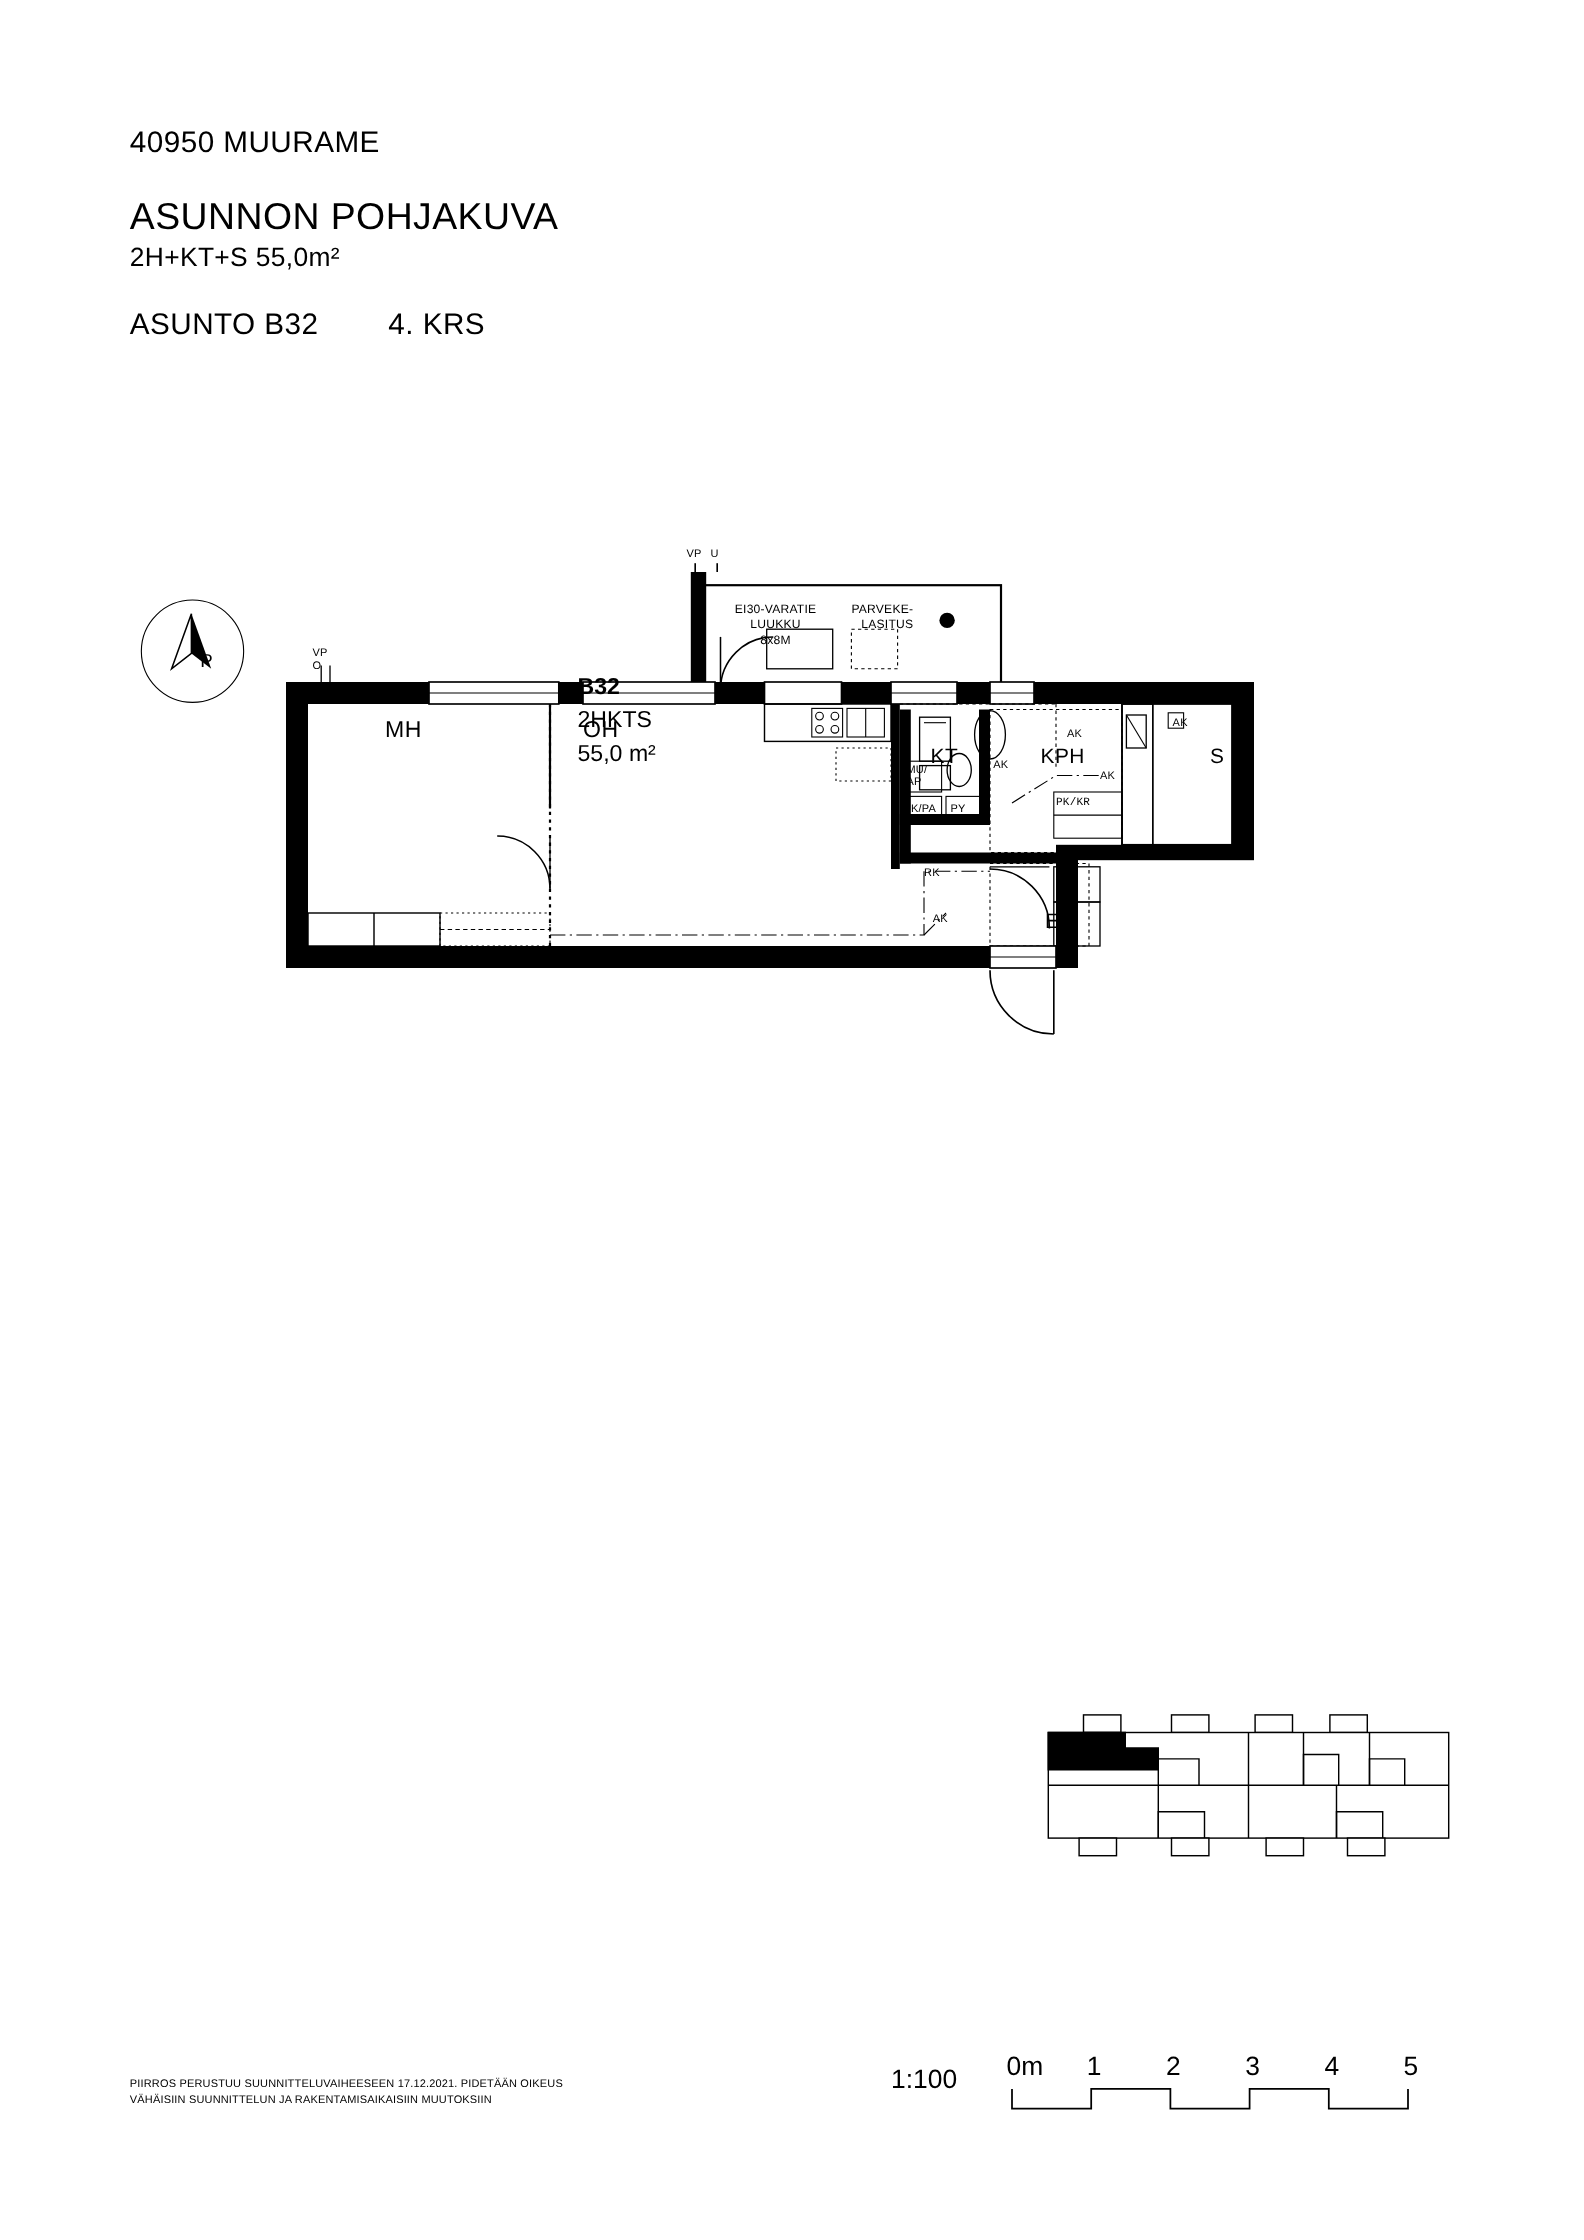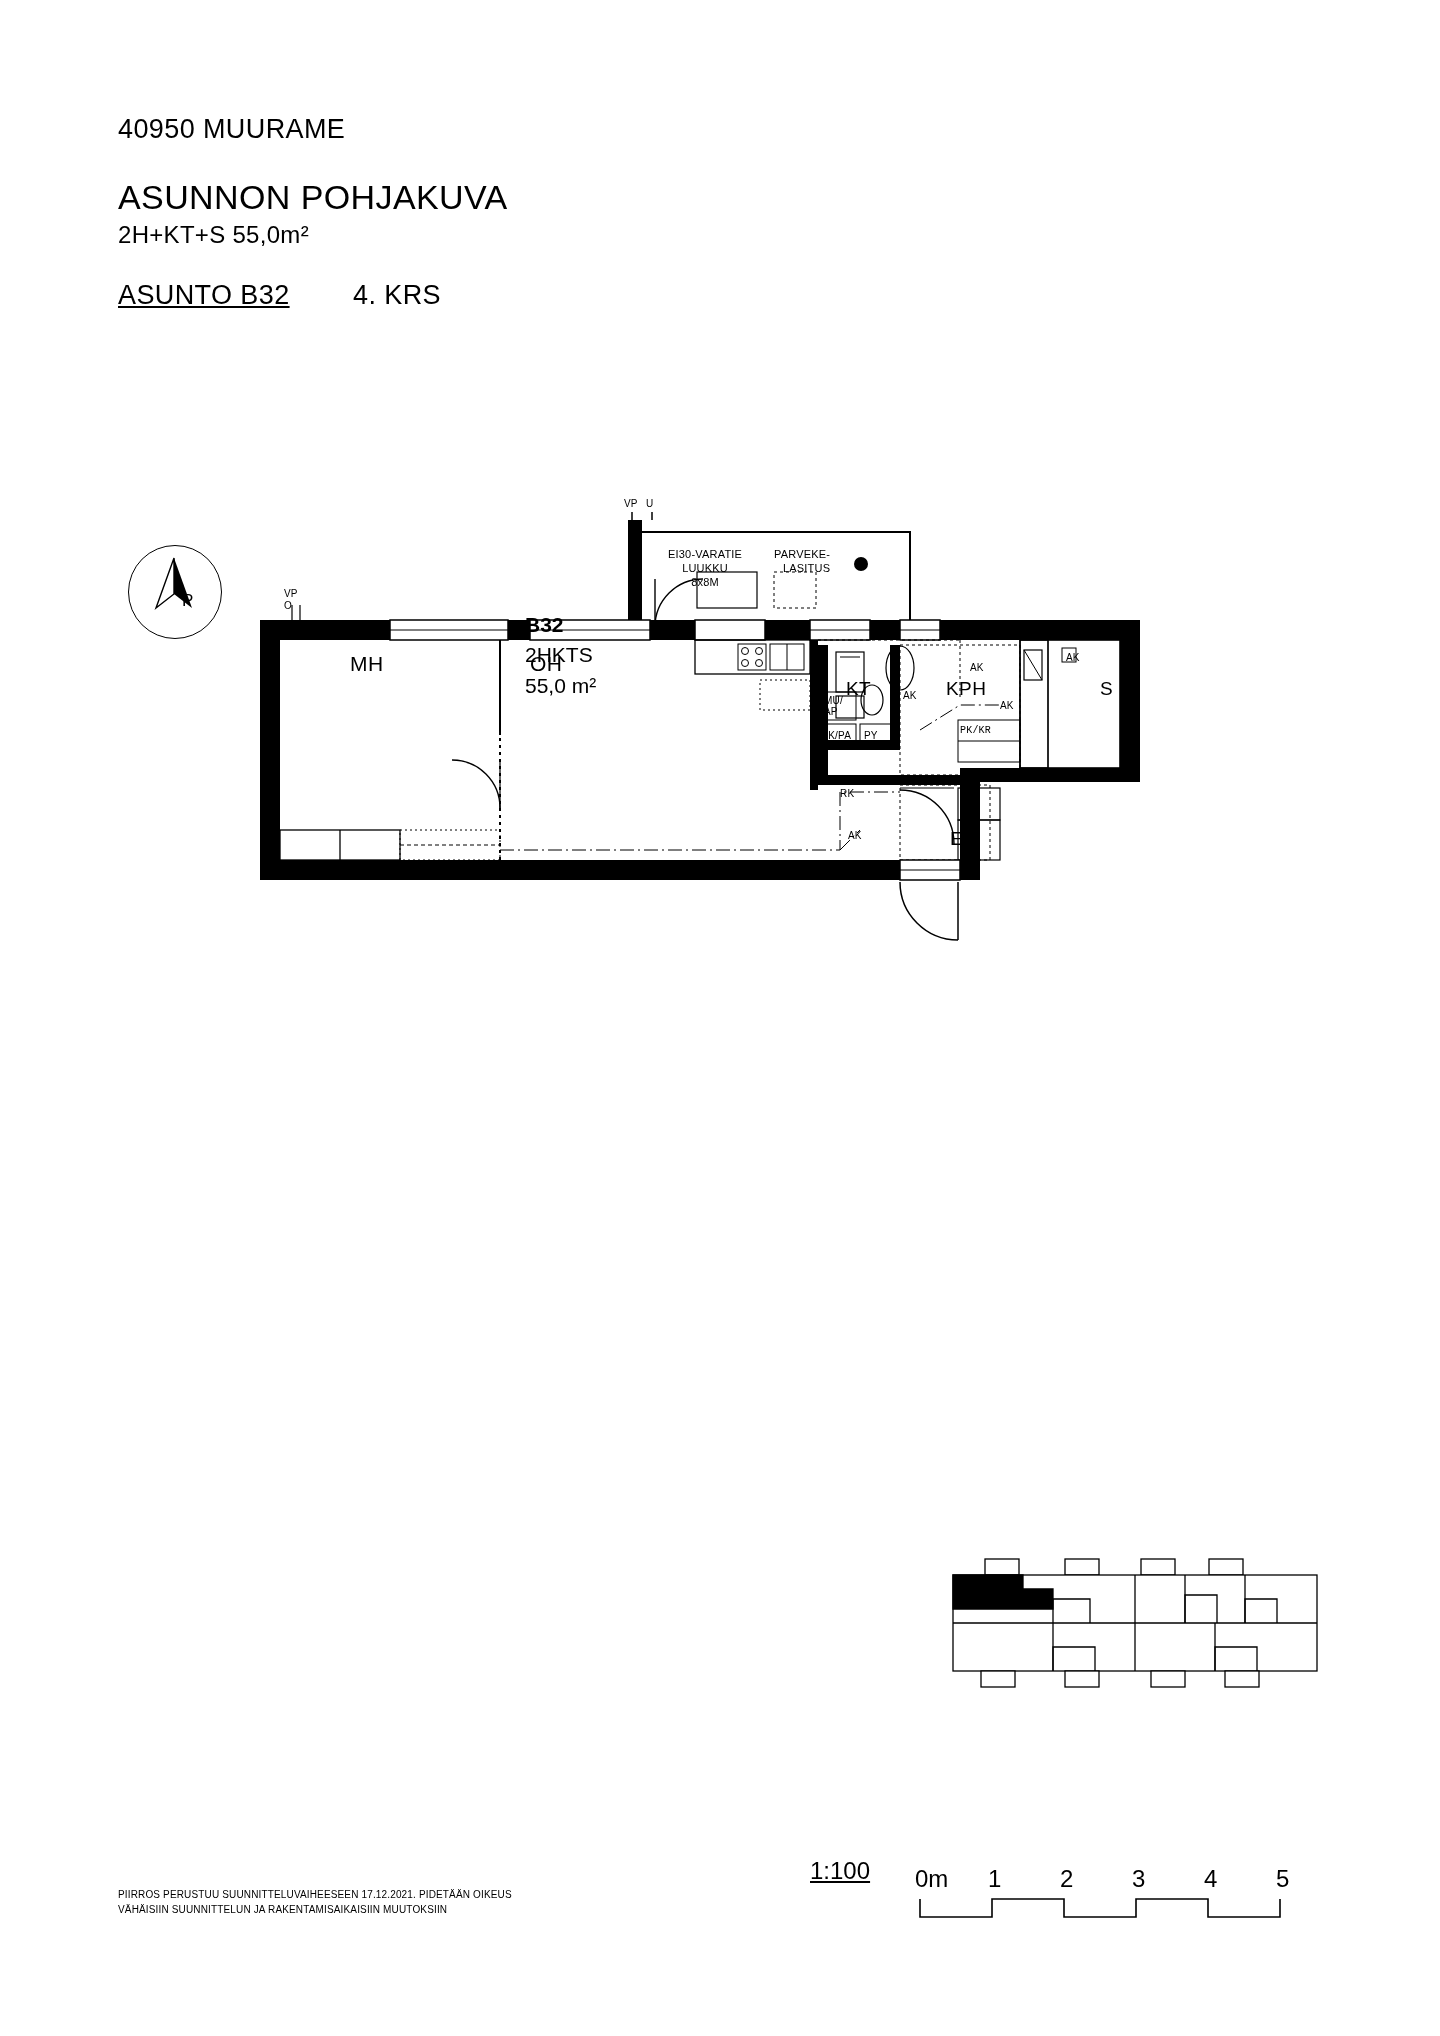--- a/index.html
+++ b/index.html
@@ -45,21 +45,21 @@
     font-size: 24px;
     letter-spacing: 0.3px;
     line-height: 1.3;
   }
   #apt-row {
     margin-top: 30px;
     font-size: 27px;
     letter-spacing: 0.4px;
     display: flex;
   }
-  #apt-row .apt-id { width: 235px; text-decoration: underline; }
+  #apt-row .apt-id { width: 235px; }
 
   
   #compass {
     position: absolute;
     left: 128px;
     top: 545px;
     width: 92px;
     height: 92px;
     border: 1.6px solid #000;
     border-radius: 50%;
@@ -151,23 +151,22 @@
   #scalebar {
     position: absolute;
     left: 810px;
     top: 1855px;
     width: 530px;
     height: 90px;
   }
   #scale-ratio {
     position: absolute;
     left: 0px;
-    top: 2px;
+    top: 22px;
     font-size: 24px;
-    text-decoration: underline;
   }
   .scale-num {
     position: absolute;
     top: 10px;
     font-size: 24px;
   }
   #scalebar svg { position: absolute; left: 0; top: 0; }
 </style>
 </head>
 <body>

